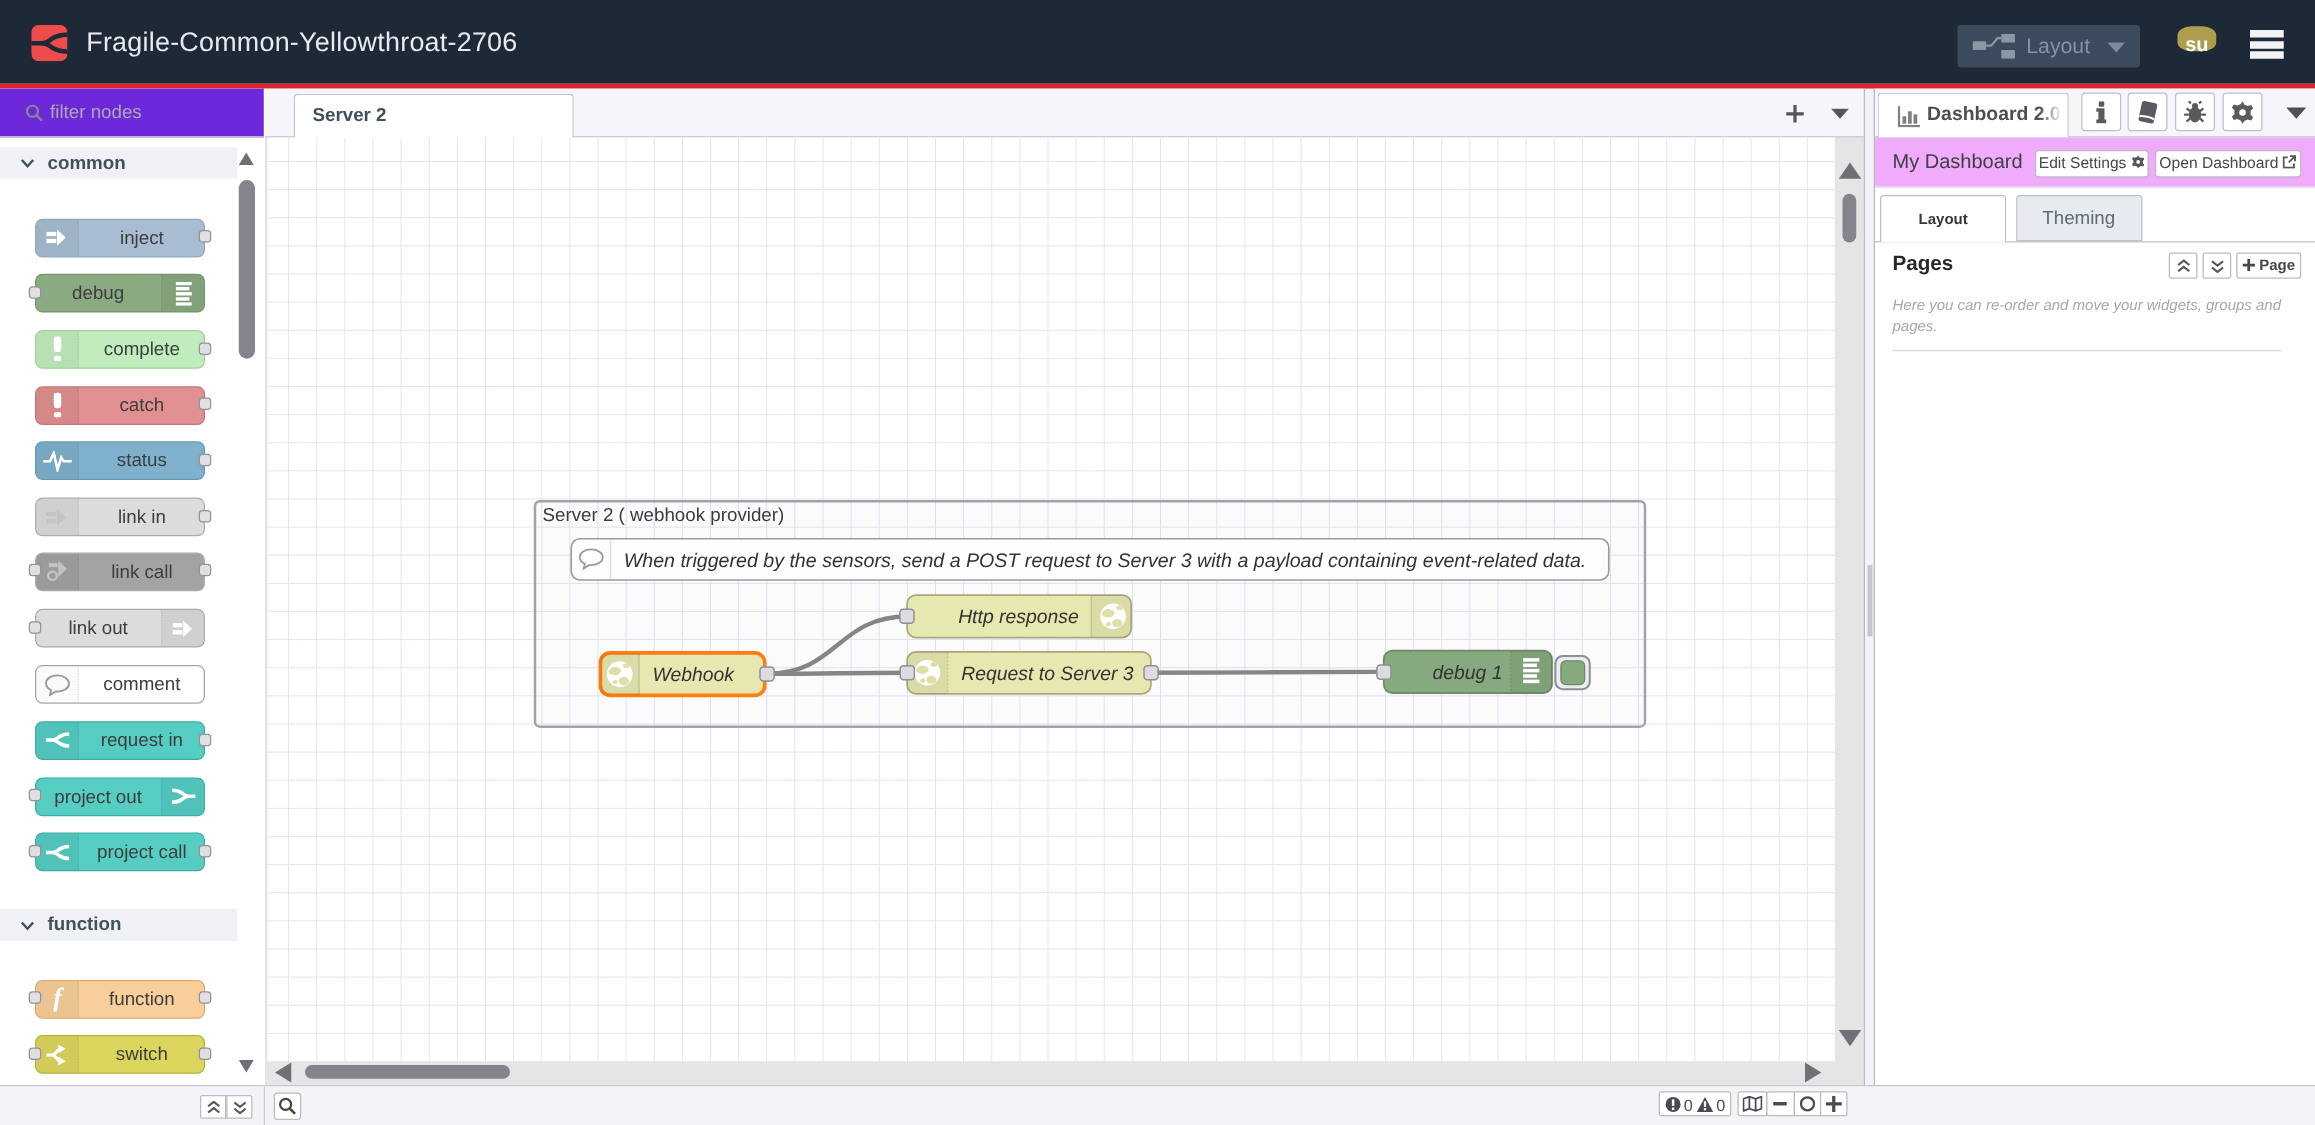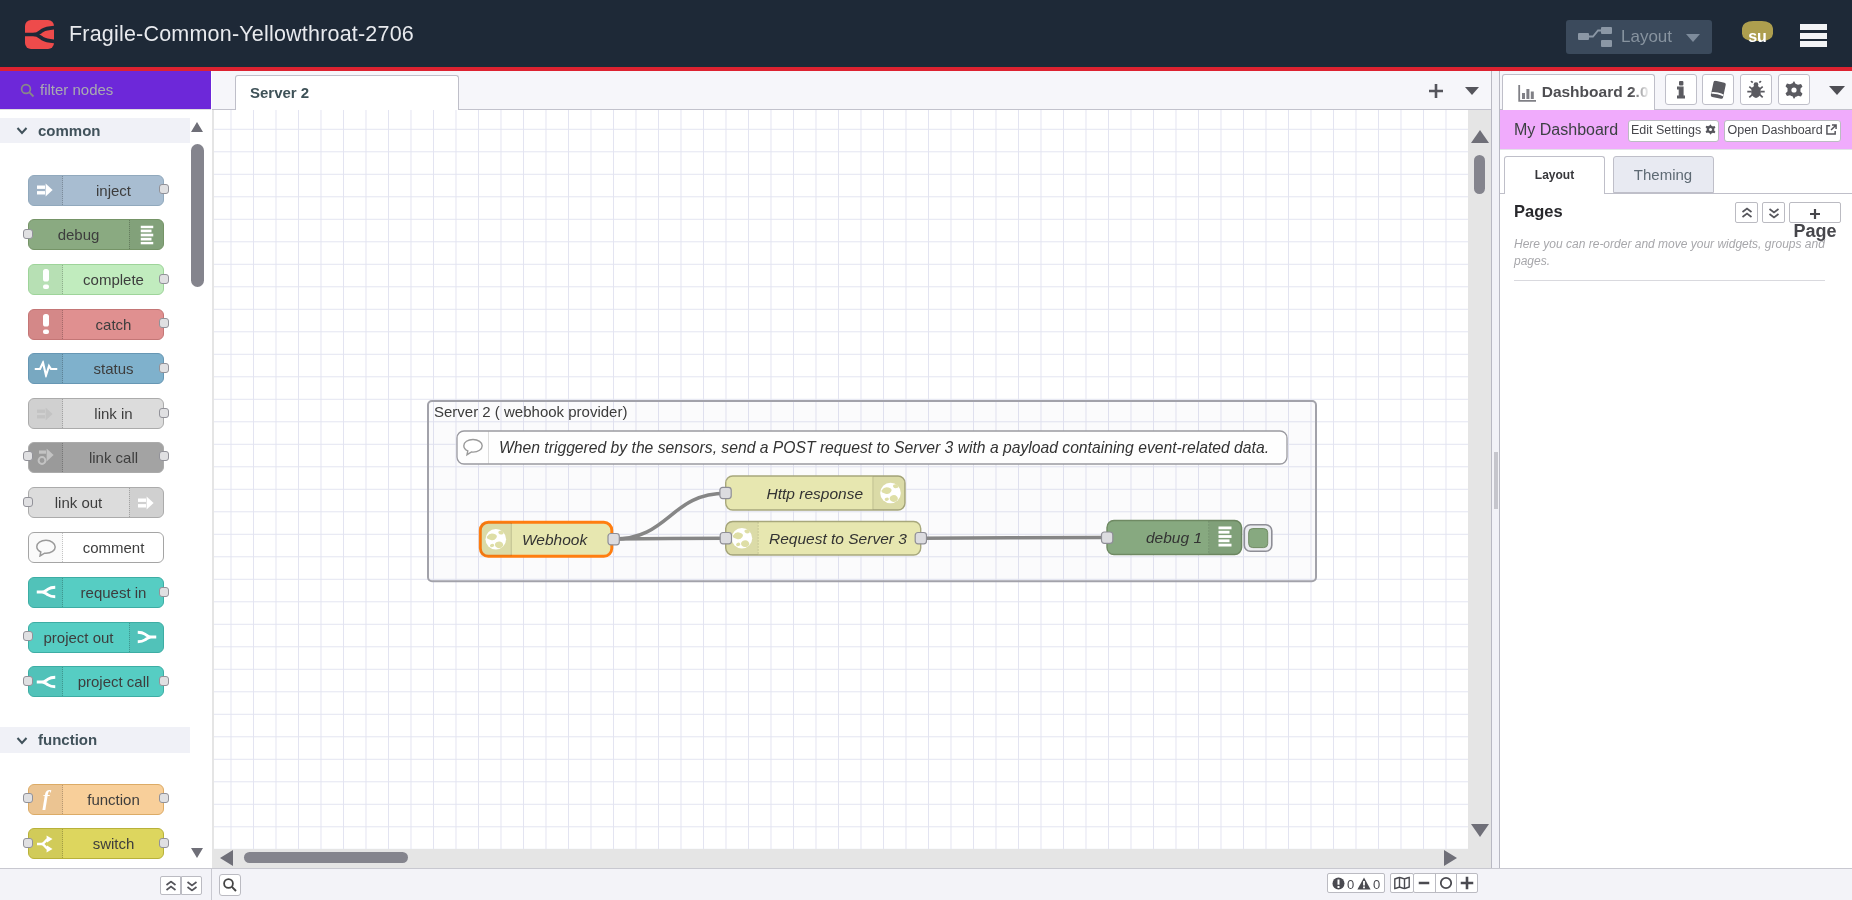--- a/index.html
+++ b/index.html
@@ -63,21 +63,21 @@
 #sbcaret{position:absolute;left:1829px;top:86px;width:0;height:0;border-left:8px solid transparent;border-right:8px solid transparent;border-top:9px solid #4e4e54;}
 #mydash{position:absolute;left:0;top:39.5px;width:352px;height:40px;background:#f0abfc;border-bottom:1px solid #e2e2e8;}
 #mydash .name{position:absolute;left:14px;top:11px;font-size:16px;color:#3c4043;}
 .mbtn{position:absolute;top:10px;height:21.5px;background:#fff;border:1px solid #bbbbc2;border-radius:3px;font-size:12.5px;color:#47474c;line-height:19px;text-align:center;}
 #laytabs{position:absolute;left:0;top:85px;width:352px;height:38px;}
 #laytabs .bline{position:absolute;left:0;bottom:0;width:352px;height:1px;background:#bfbfc9;}
 #tab-layout{position:absolute;left:4px;top:0;width:101px;height:38px;background:#fff;border:1px solid #bfbfc9;border-bottom:none;border-radius:3px 3px 0 0;z-index:2;font-weight:bold;font-size:12px;color:#37373b;text-align:center;line-height:36px;}
 #tab-theming{position:absolute;left:112.5px;top:0;width:101px;height:37px;background:#e8eaf2;border:1px solid #bfbfc9;border-radius:3px 3px 0 0;font-size:15px;color:#5e6a74;text-align:center;line-height:35px;}
 #pages-h{position:absolute;left:14px;top:131px;font-size:16.5px;font-weight:bold;color:#28282c;}
 .pgbtn{position:absolute;top:131px;height:21px;background:#fff;border:1px solid #bbbbc2;border-radius:2px;}
-#pg-add{left:289px;width:52px;font-size:18px;color:#46464b;text-align:center;line-height:19px;font-weight:bold;}
+#pg-add{left:289px;width:52px;font-size:12px;color:#46464b;text-align:center;line-height:19px;font-weight:bold;}
 #sbhelp{position:absolute;left:14px;top:165px;width:330px;font-size:12px;font-style:italic;color:#a7a7ab;line-height:17px;}
 #sbhr{position:absolute;left:14px;top:209px;width:311px;height:1px;background:#d9d9de;}
 
 #footer{position:absolute;left:0;top:868px;width:1852px;height:32px;background:#f3f3f8;border-top:1px solid #c8c8d0;}
 #footer .vline{position:absolute;left:211px;top:0;width:1px;height:32px;background:#c9c9d1;}
 .fbtn{position:absolute;background:#fff;border:1px solid #bbbbc2;border-radius:3px;}
 .fbtn svg{position:absolute;left:50%;top:50%;transform:translate(-50%,-50%);}
 </style>
 </head>
 <body>

